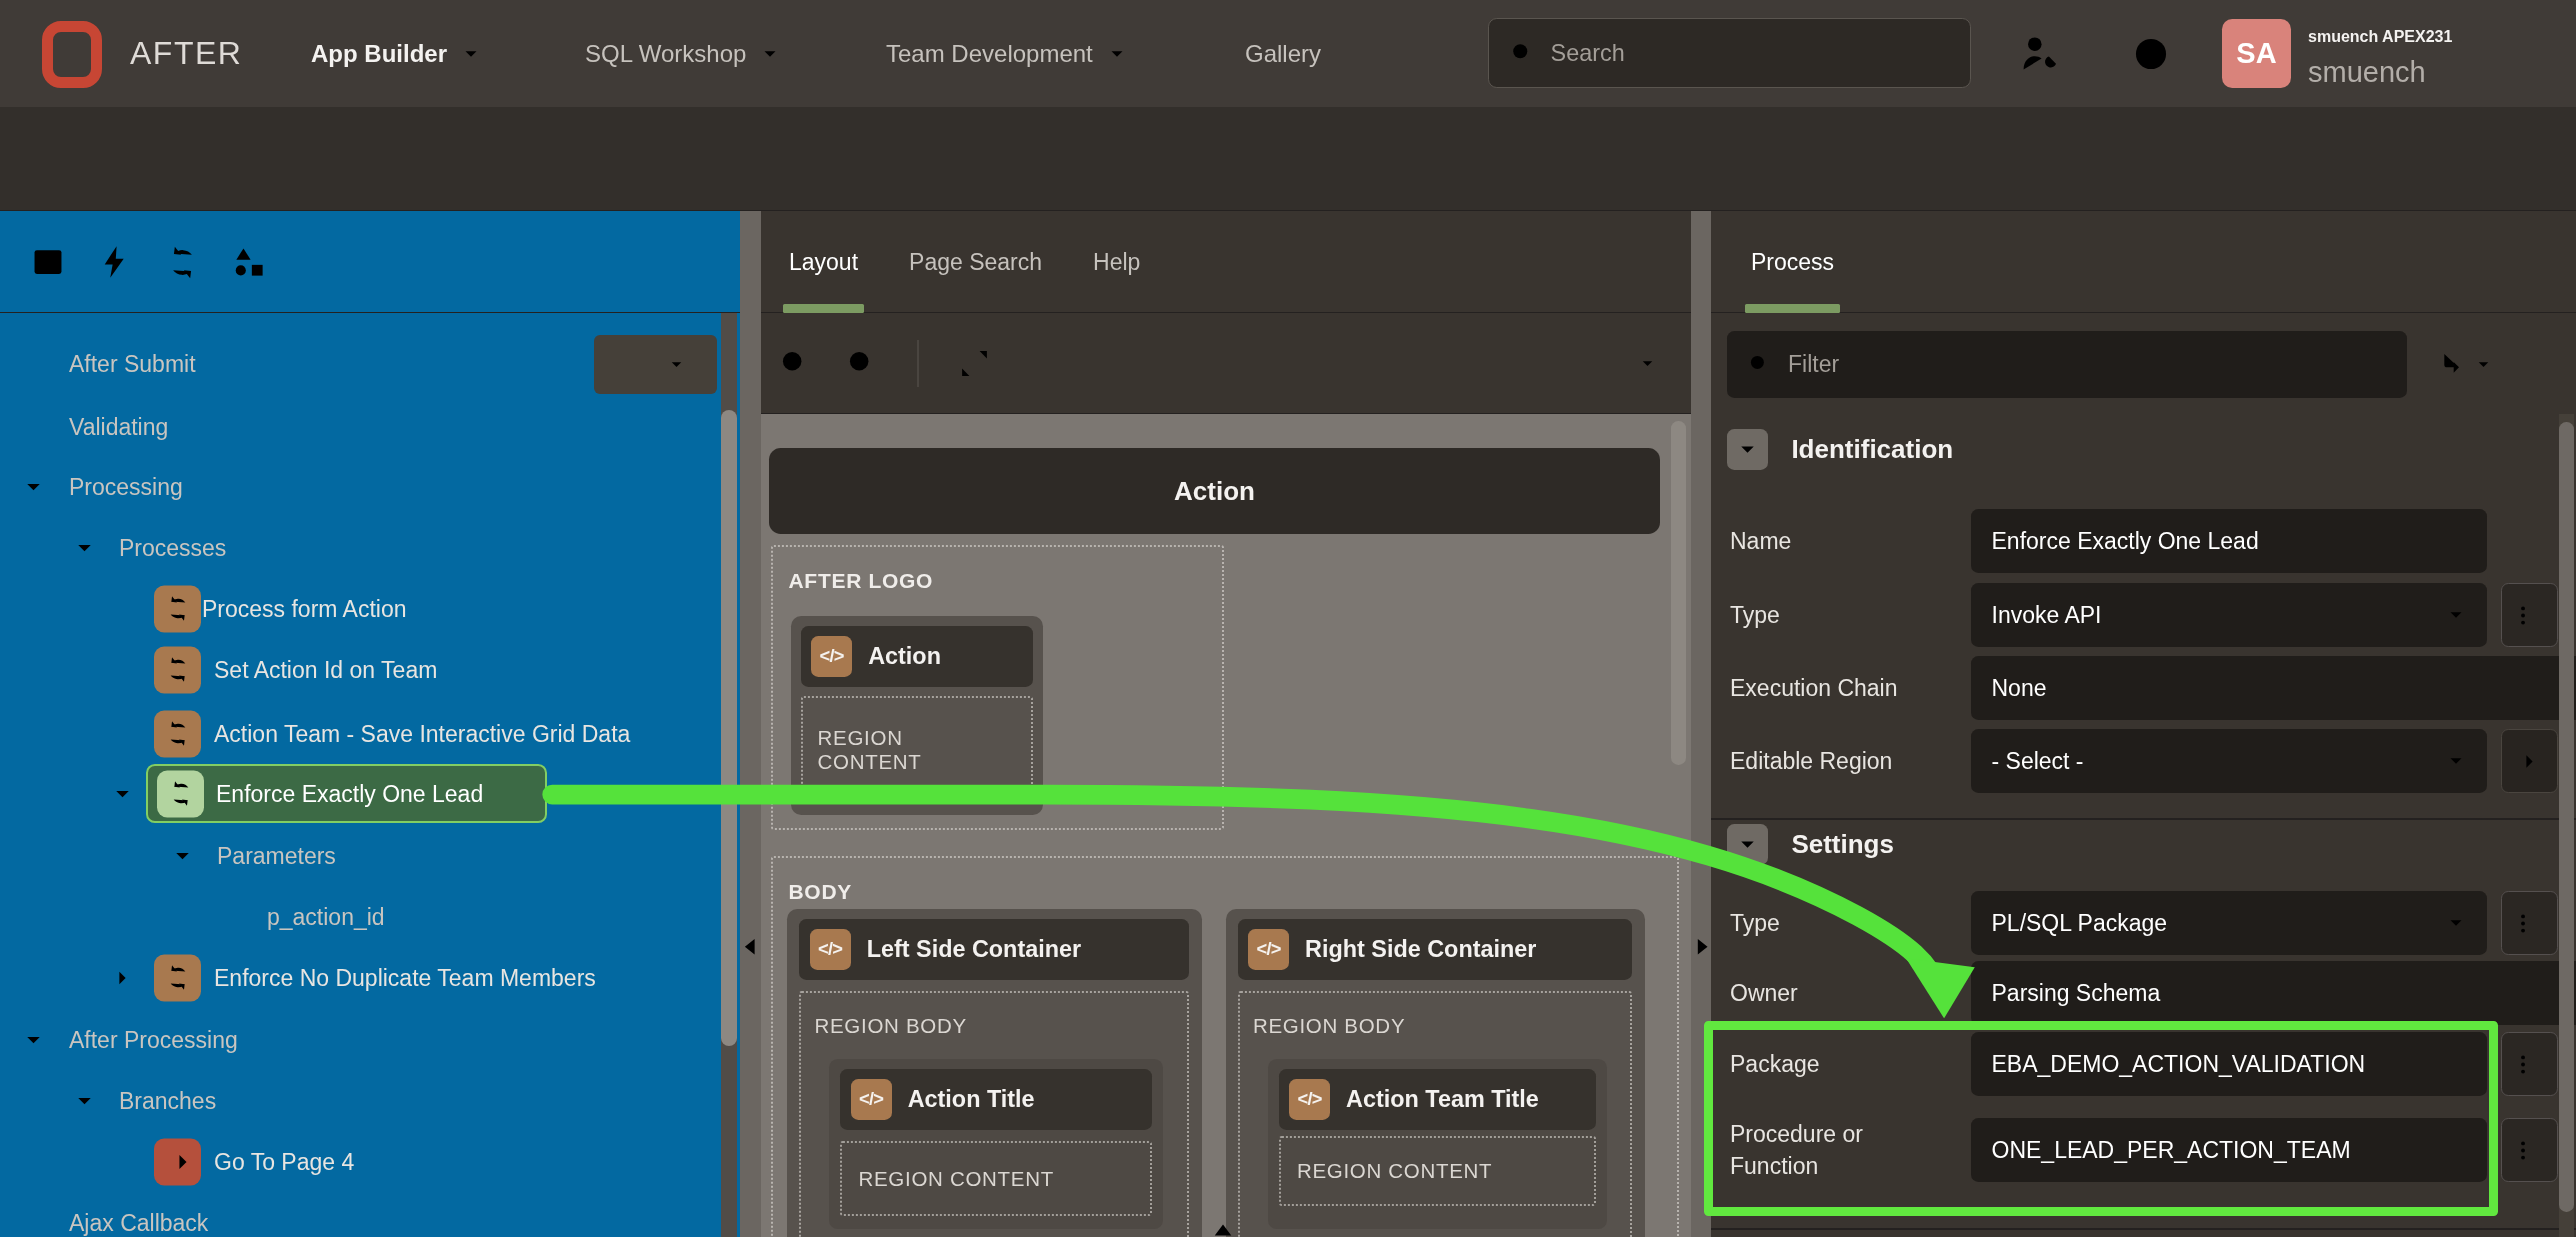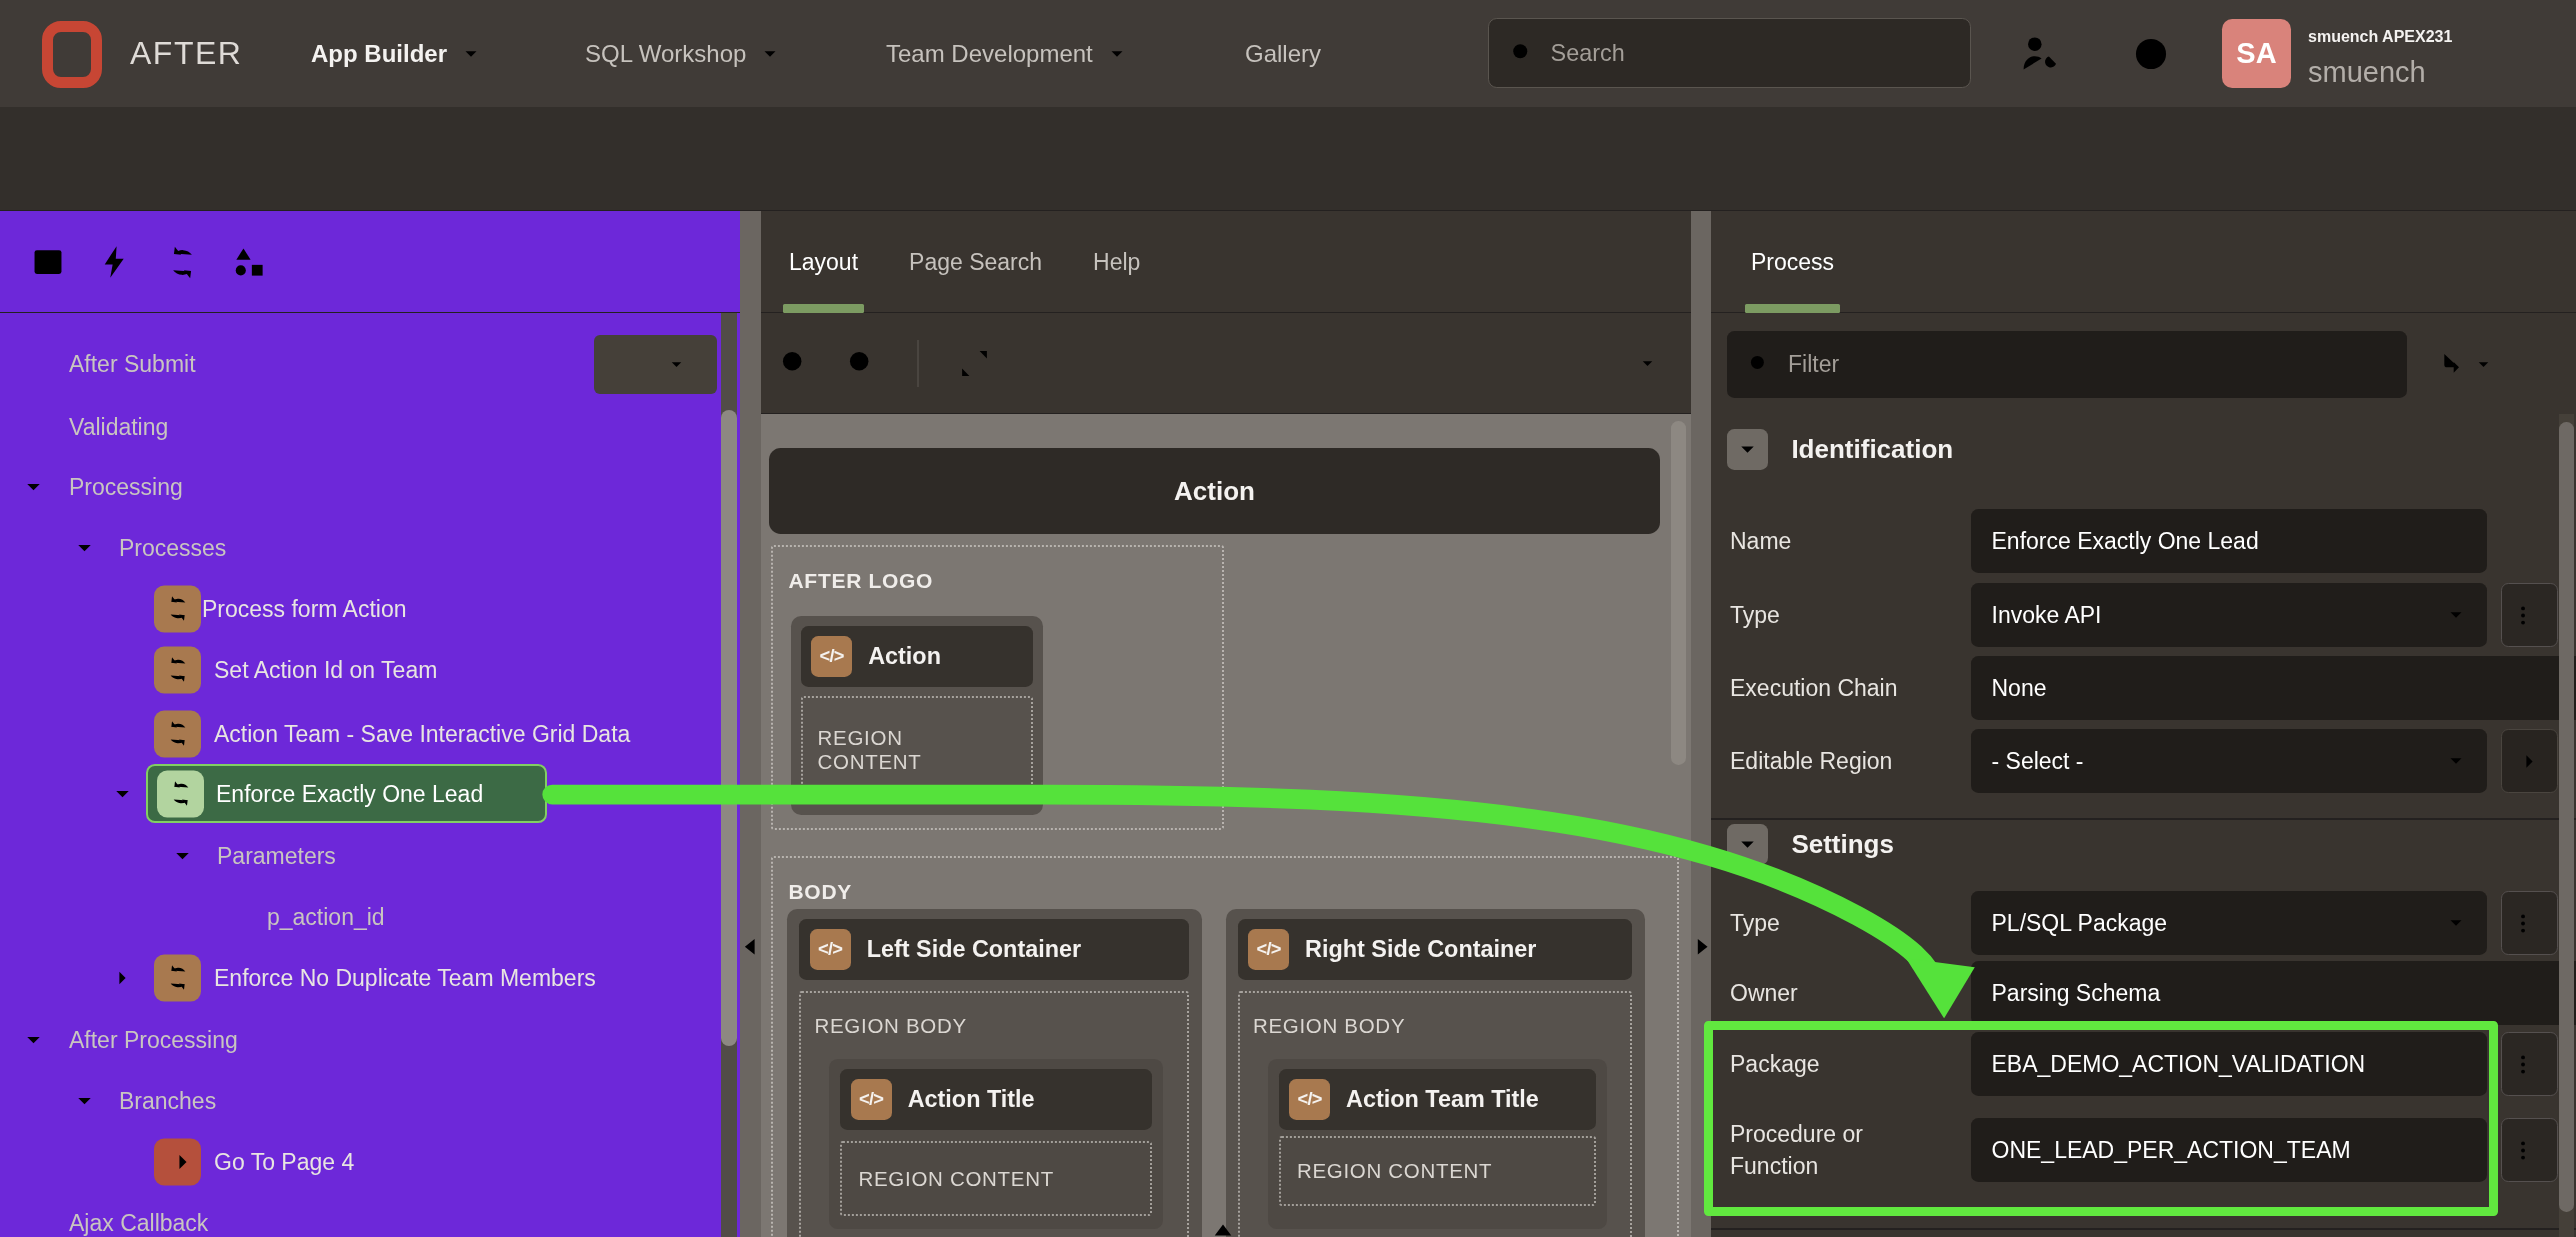--- a/index.html
+++ b/index.html
@@ -48,21 +48,21 @@
   .tb-icon.dim { color:#8A857F; }
   .tb-div { top:136px; width:1.5px; height:45px; background:#4A4540; }
   .run-btn { left:2409px; top:125px; width:126px; height:67px; background:#41805A; border-radius:7.3px; display:flex; align-items:center; justify-content:center; color:#FFFFFF; cursor:pointer; }
   .tab { position:relative; height:102px; display:flex; align-items:center; font-size:23px; color:#C6C2BD; cursor:pointer; }
   .tab.active { color:#FFFFFF; }
   .tab .underline { position:absolute; left:-5.9px; right:-5.9px; bottom:0; height:8.8px; background:#7C9B62; border-radius:1.5px; }
   .icon-tab { height:102px; display:flex; align-items:center; justify-content:center; color:#C9C5C0; position:relative; cursor:pointer; width:67px; }
   .icon-tab.active { color:#FFFFFF; }
 
   
-  #left-panel { left:0; top:211px; width:740px; height:1027px; background:#6d28d9; }
+  #left-panel { left:0; top:211px; width:740px; height:1027px; background:#0369a1; }
   #left-tabs { left:0; top:0; width:740px; height:102px; border-bottom:1.5px solid #242120; display:flex; padding-left:14.6px; }
   .lmenu-btn { left:594px; top:124px; width:123px; height:59px; background:#454039; border-radius:5.9px; display:flex; align-items:center; justify-content:center; gap:10.2px; color:#D6D2CD; cursor:pointer; }
   .trow { left:0; width:724px; height:63px; cursor:pointer; }
   .tlabel { position:absolute; top:50%; transform:translateY(-50%); font-size:23px; color:#C9C5C0; white-space:nowrap; }
   .tlabel.bright { color:#E8E5E1; }
   .tchev { position:absolute; top:50%; transform:translateY(-50%); color:#A9A49E; }
   .tico { position:absolute; top:50%; transform:translateY(-50%); width:47px; height:47px; border-radius:10.2px; display:flex; align-items:center; justify-content:center; }
   .tico.brown { background:#A8794F; color:#33302B; }
   .tico.red { background:#B5503C; color:#2E2B27; }
   .tico.green { background:#B2D49F; color:#2F3A2B; }

